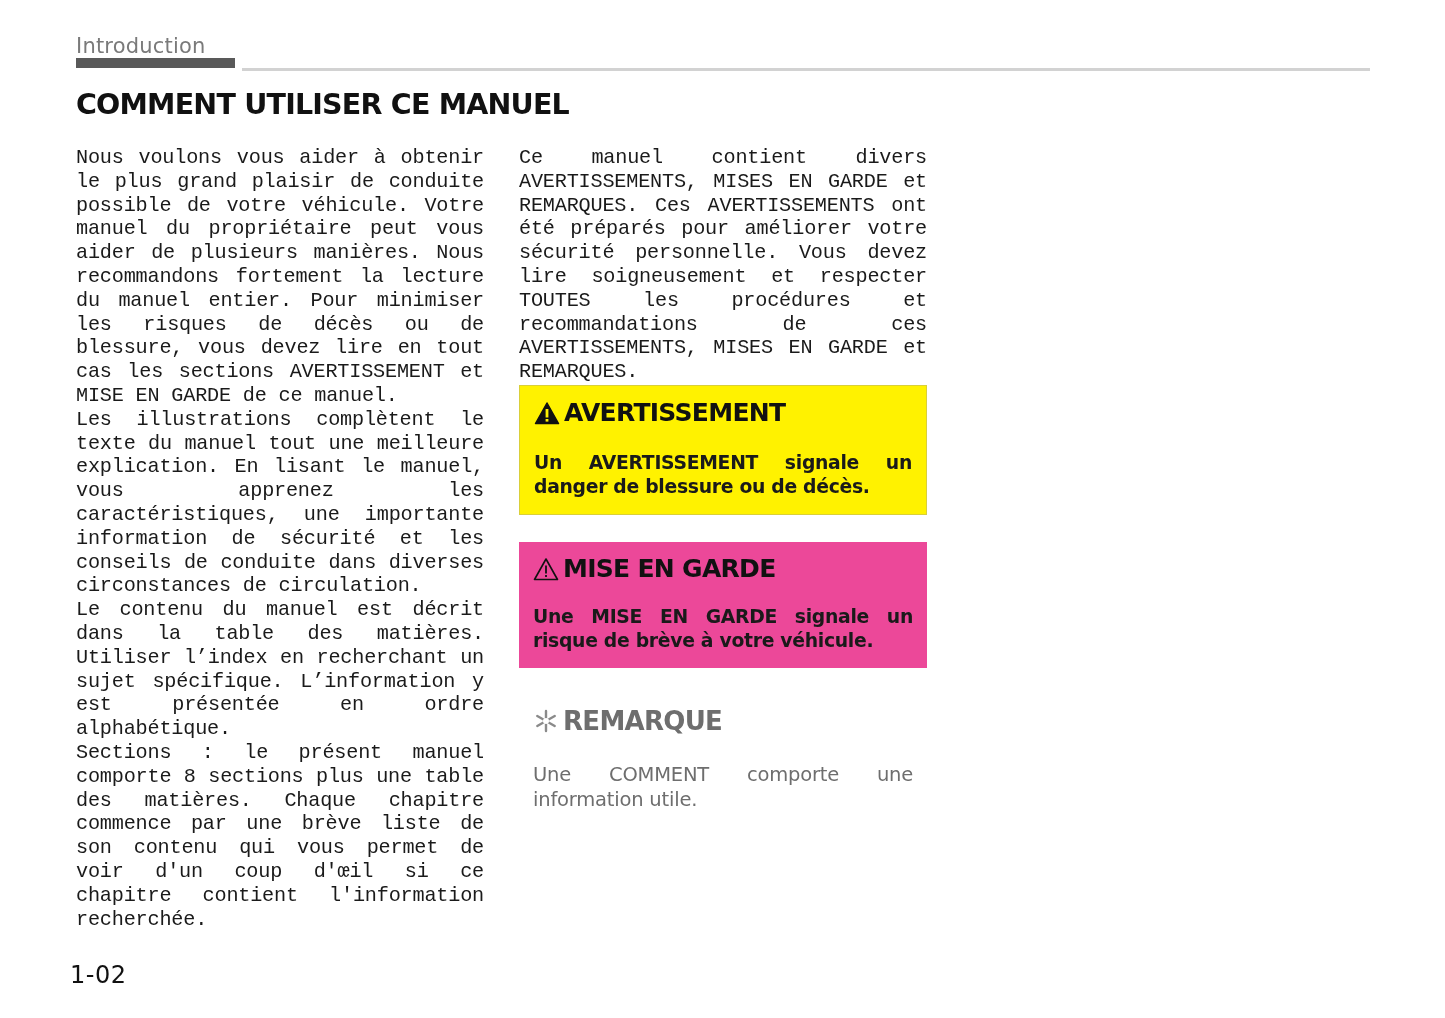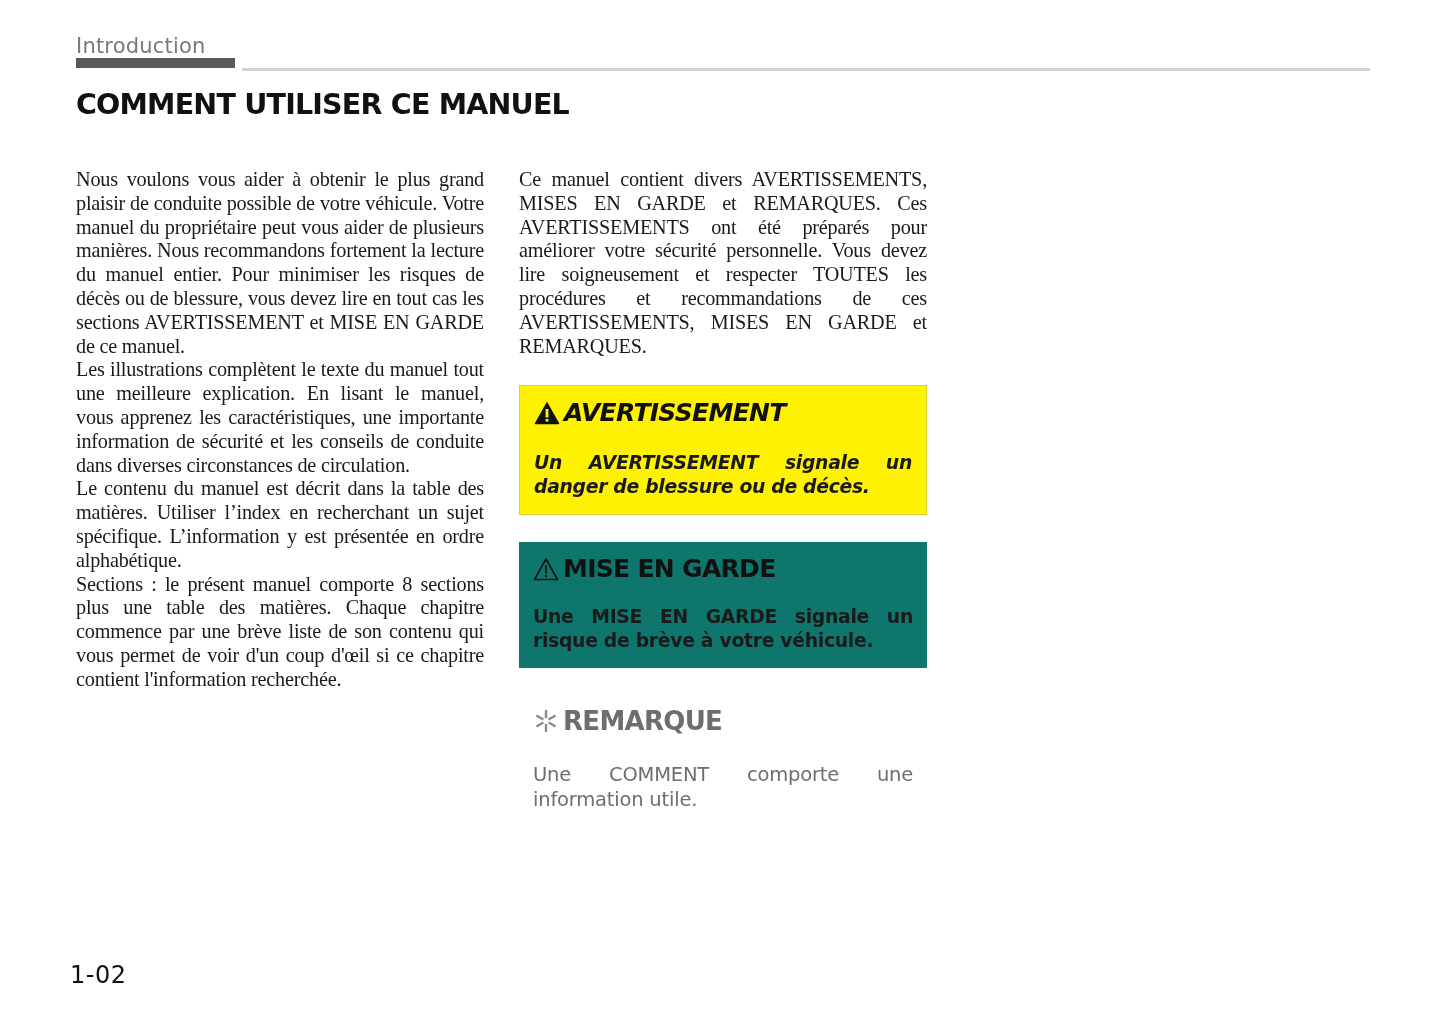--- a/index.html
+++ b/index.html
@@ -52,22 +52,21 @@
       font-family: "DejaVu Sans", sans-serif;
       text-align: right;
     }
     .col {
       position: absolute;
       font-size: 20.2px;
       line-height: 23.8px;
       text-align: justify;
       color: #1a1a1a;
       letter-spacing: -0.2px;
-      font-family: Liberation Serif, serif;
-      margin-top: 22px;
+      font-family: Liberation Mono, monospace;
     }
     .col-left {
       left: 76px;
       top: 146px;
       width: 408px;
     }
     .col-right {
       left: 519px;
       top: 146px;
       width: 408px;
@@ -81,26 +80,25 @@
       left: 519px;
       width: 408px;
       box-sizing: border-box;
       padding: 0 14px;
     }
     .callout-warning {
       top: 385px;
       height: 130px;
       background: #fff200;
       border: 1px solid #d9cf3a;
-      font-style: italic;
     }
     .callout-caution {
       top: 542px;
       height: 126px;
-      background: #0f766e;
+      background: #ec4899;
     }
     .callout-note {
       top: 700px;
       height: 130px;
       background: transparent;
     }
     .callout-head {
       display: flex;
       align-items: center;
       margin-top: 12px;

